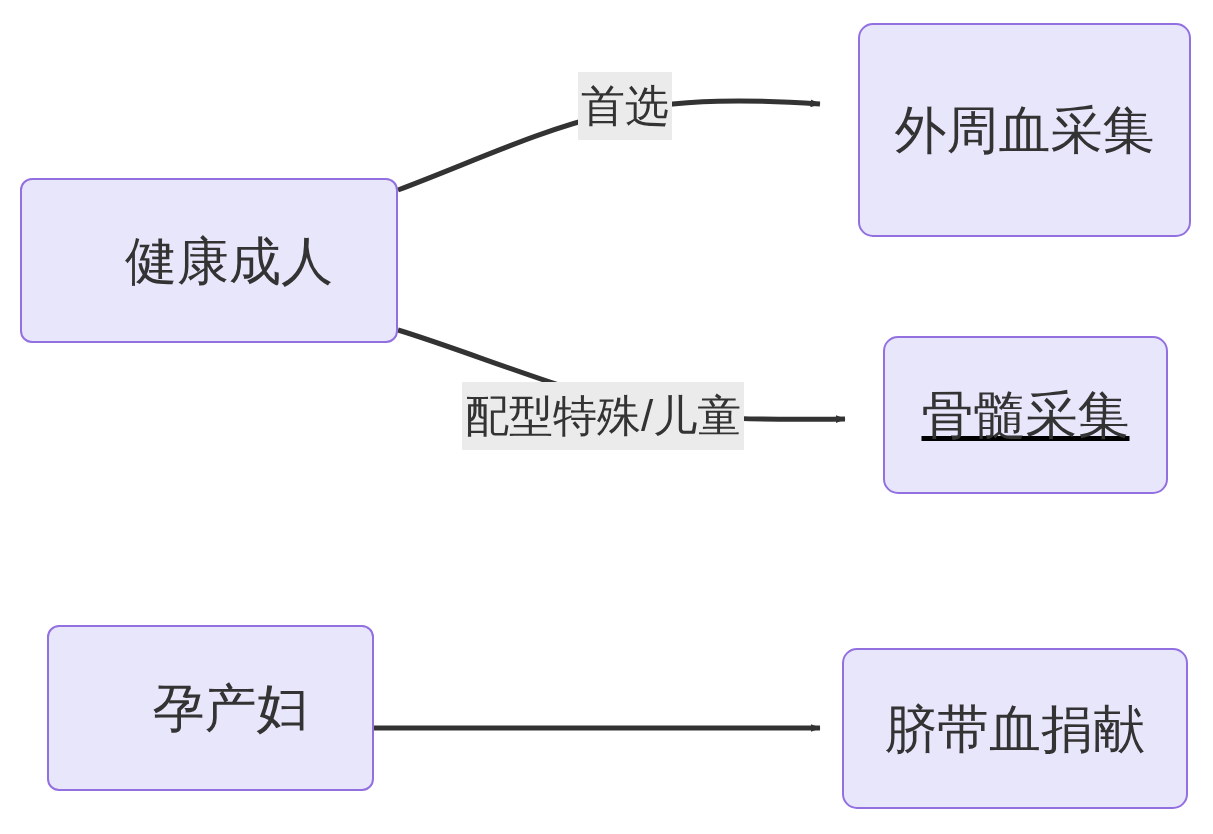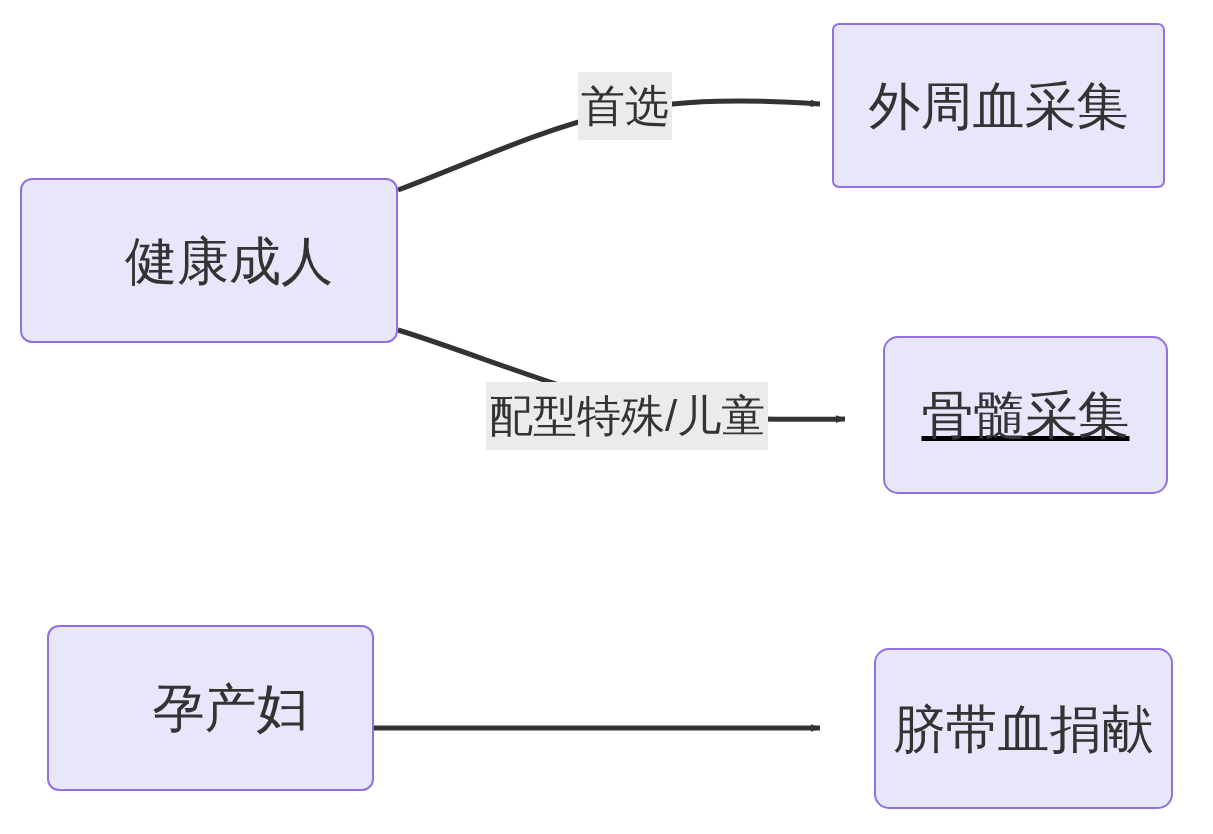--- a/index.html
+++ b/index.html
@@ -53,41 +53,41 @@
     color: #333333;
     font-size: 52px;
     line-height: 1;
     letter-spacing: 0px;
     white-space: nowrap;
     text-align: center;
   }
 
   
   #node-healthy-adult   { left: 20px;  top: 178px; width: 378px; height: 165px; }
-  #node-peripheral      { left: 832px; top: 23px;  width: 333px; height: 165px; border-radius: 7px; }
+  #node-peripheral      { left: 858px; top: 23px;  width: 333px; height: 214px; }
   #node-bone-marrow     { left: 883px; top: 336px; width: 285px; height: 158px; text-decoration: underline; }
   #node-maternal        { left: 47px;  top: 625px; width: 327px; height: 166px; }
-  #node-cord-blood      { left: 874px; top: 648px; width: 299px; height: 161px; align-items: center; }
+  #node-cord-blood      { left: 842px; top: 648px; width: 346px; height: 161px; align-items: center; }
 
   
   .edge-label {
     position: absolute;
     background: #ebebeb;
     color: #333333;
     font-size: 44px;
     line-height: 1.05;
     white-space: nowrap;
     padding: 2px 3px;
     box-sizing: border-box;
     display: flex;
     align-items: center;
     justify-content: center;
   }
   #label-first-choice   { left: 578px; top: 72px;  height: 68px; }
-  #label-special-match  { left: 486px; top: 382px; height: 68px; }
+  #label-special-match  { left: 462px; top: 382px; height: 68px; }
 </style>
 </head>
 <body>
 
 <div id="canvas">
 
   <svg id="edges" viewBox="0 0 1213 834" width="1213" height="834" xmlns="http://www.w3.org/2000/svg">
     <defs>
       <marker id="arrowhead" markerWidth="10" markerHeight="8" refX="9.4" refY="4" orient="auto" markerUnits="userSpaceOnUse">
         <path d="M0,0 L10,4 L0,8 z" fill="#333333"></path>

